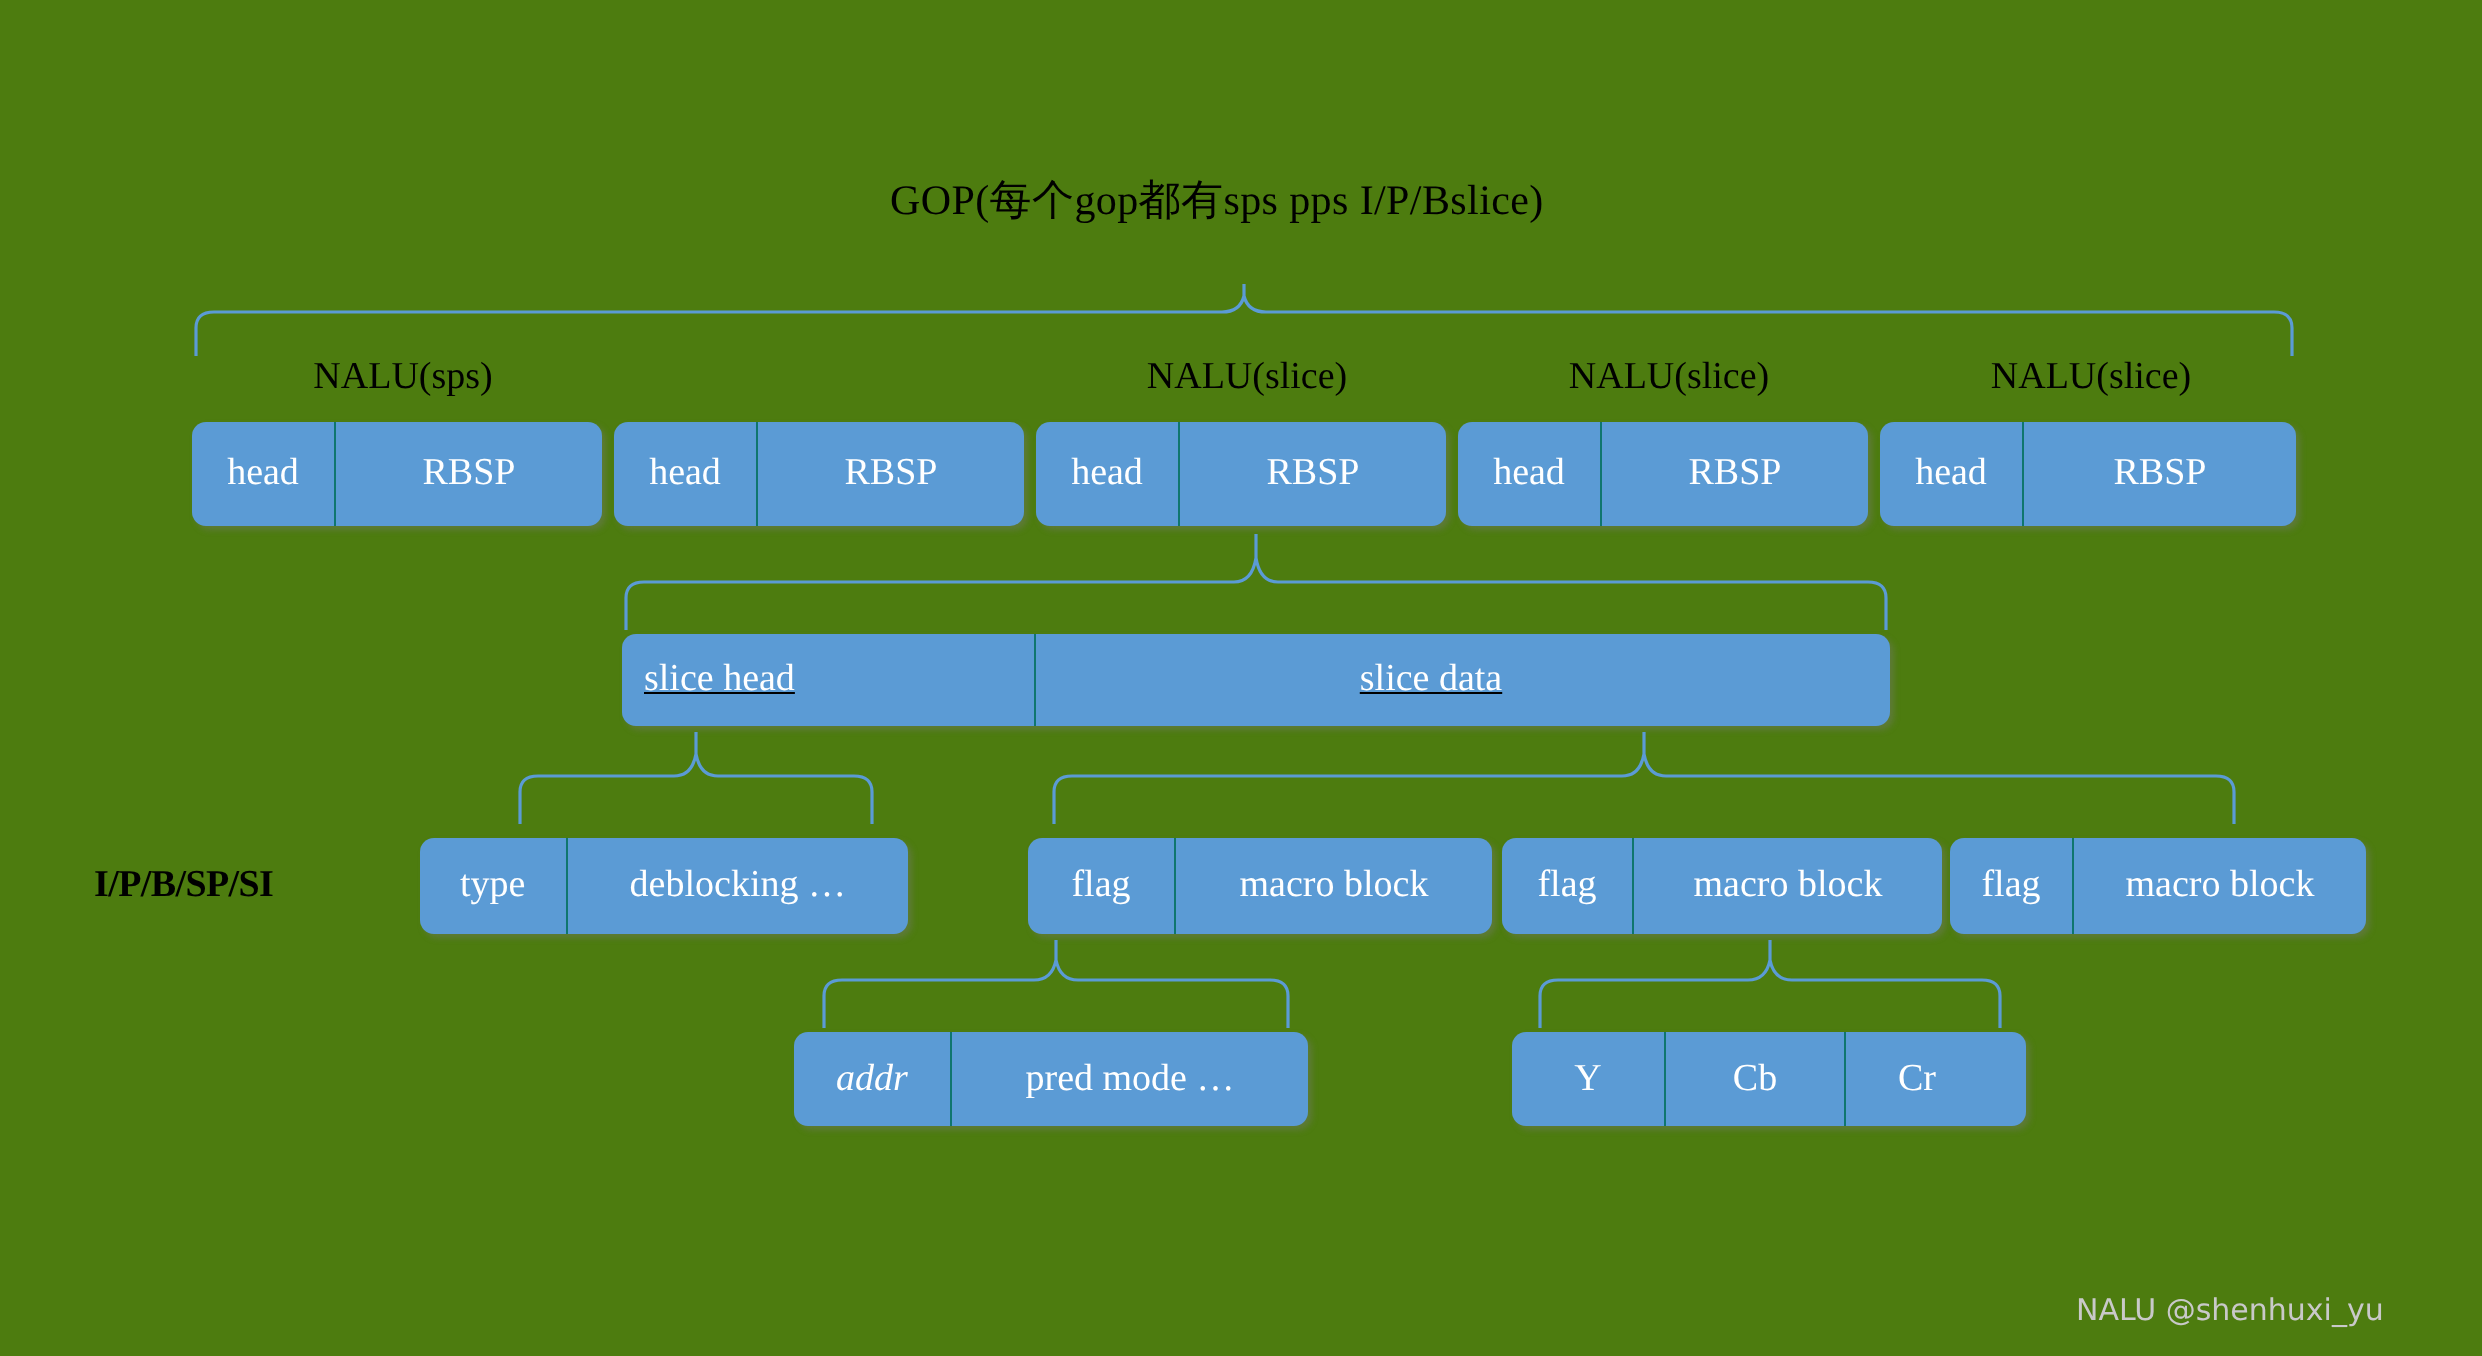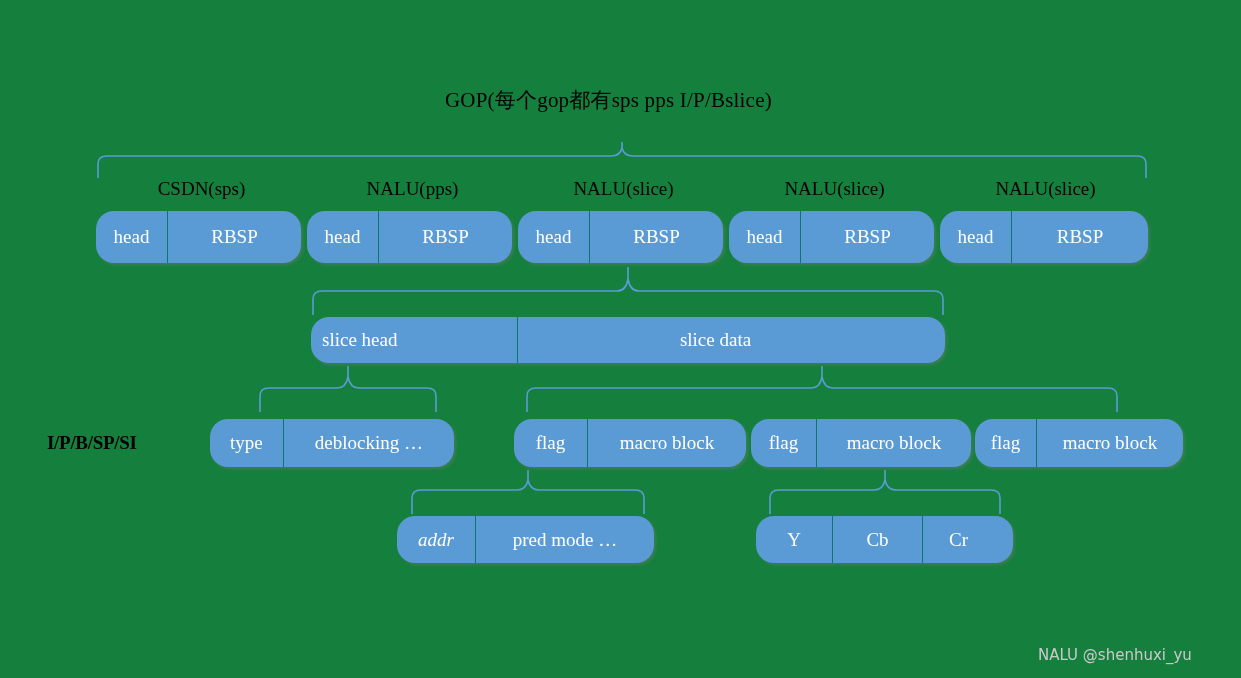--- a/index.html
+++ b/index.html
@@ -8,21 +8,21 @@
     padding: 0;
     background: #ffffff;
   }
   body {
     font-family: "Liberation Serif", "DejaVu Serif", serif;
   }
   #canvas {
     position: relative;
     width: 1241px;
     height: 678px;
-    background: #15803d;
+    background: #4d7c0f;
     overflow: hidden;
   }
   
   .lbl {
     position: absolute;
     color: #000000;
     white-space: nowrap;
     font-family: "Liberation Serif", "DejaVu Serif", serif;
   }
   .title {
@@ -43,21 +43,21 @@
     font-family: "DejaVu Sans", "Liberation Sans", sans-serif;
     font-size: 15px;
     color: #c9c9c9;
     white-space: nowrap;
   }
   
   .group {
     position: absolute;
     display: flex;
     background: #5b9bd5;
-    border-radius: 18px;
+    border-radius: 7px;
     box-shadow: 2px 2px 3px rgba(120,120,120,0.40);
     overflow: hidden;
     box-sizing: border-box;
   }
   .cell {
     position: relative;
     display: flex;
     align-items: center;
     justify-content: center;
     color: #ffffff;
@@ -92,22 +92,21 @@
 
   <div class="lbl title" style="left:445px; top:86px;">GOP(每个gop都有sps pps I/P/Bslice)</div>
 
   <div class="brace" style="left:96px; top:142px; width:1052px; height:36px;">
     <svg width="1052" height="36" viewBox="0 0 1052 36">
       <path d="M2,36 L2,22 Q2,14 11,14 L515,14 Q524,14 526,6 L526,0
                L526,6 Q528,14 537,14 L1041,14 Q1050,14 1050,22 L1050,36" fill="none" stroke="#5b9bd5" stroke-width="1.6"></path>
     </svg>
   </div>
 
-  <div class="lbl nalu-lbl" style="left:96px; top:178px; width:211px;">CSDN(sps)</div>
-  <div class="lbl nalu-lbl" style="left:307px; top:178px; width:211px;">NALU(pps)</div>
+  <div class="lbl nalu-lbl" style="left:96px; top:178px; width:211px;">NALU(sps)</div>
   <div class="lbl nalu-lbl" style="left:518px; top:178px; width:211px;">NALU(slice)</div>
   <div class="lbl nalu-lbl" style="left:729px; top:178px; width:211px;">NALU(slice)</div>
   <div class="lbl nalu-lbl" style="left:940px; top:178px; width:211px;">NALU(slice)</div>
 
   <div class="group" style="left:96px; top:211px; width:205px; height:52px;">
     <div class="cell" style="width:71px;">head</div>
     <div class="cell" style="width:134px;">RBSP</div>
   </div>
 
   <div class="group" style="left:307px; top:211px; width:205px; height:52px;">
@@ -130,21 +129,21 @@
     <div class="cell" style="width:137px;">RBSP</div>
   </div>
 
   <div class="brace" style="left:311px; top:267px; width:634px; height:48px;">
     <svg width="634" height="48" viewBox="0 0 634 48">
       <path d="M2,48 L2,32 Q2,24 11,24 L306,24 Q315,24 317,12 L317,0
                L317,12 Q319,24 328,24 L623,24 Q632,24 632,32 L632,48" fill="none" stroke="#5b9bd5" stroke-width="1.6"></path>
     </svg>
   </div>
 
-  <div class="group" style="left:311px; top:317px; width:634px; height:46px;">
+  <div class="group" style="left:311px; top:317px; width:634px; height:46px;text-decoration:underline;">
     <div class="cell left-align" style="width:206px;">slice head</div>
     <div class="cell" style="width:396px;">slice data</div>
   </div>
 
   <div class="brace" style="left:258px; top:366px; width:180px; height:46px;">
     <svg width="180" height="46" viewBox="0 0 180 46">
       <path d="M2,46 L2,30 Q2,22 11,22 L79,22 Q88,22 90,11 L90,0
                L90,11 Q92,22 101,22 L169,22 Q178,22 178,30 L178,46" fill="none" stroke="#5b9bd5" stroke-width="1.6"></path>
     </svg>
   </div>

